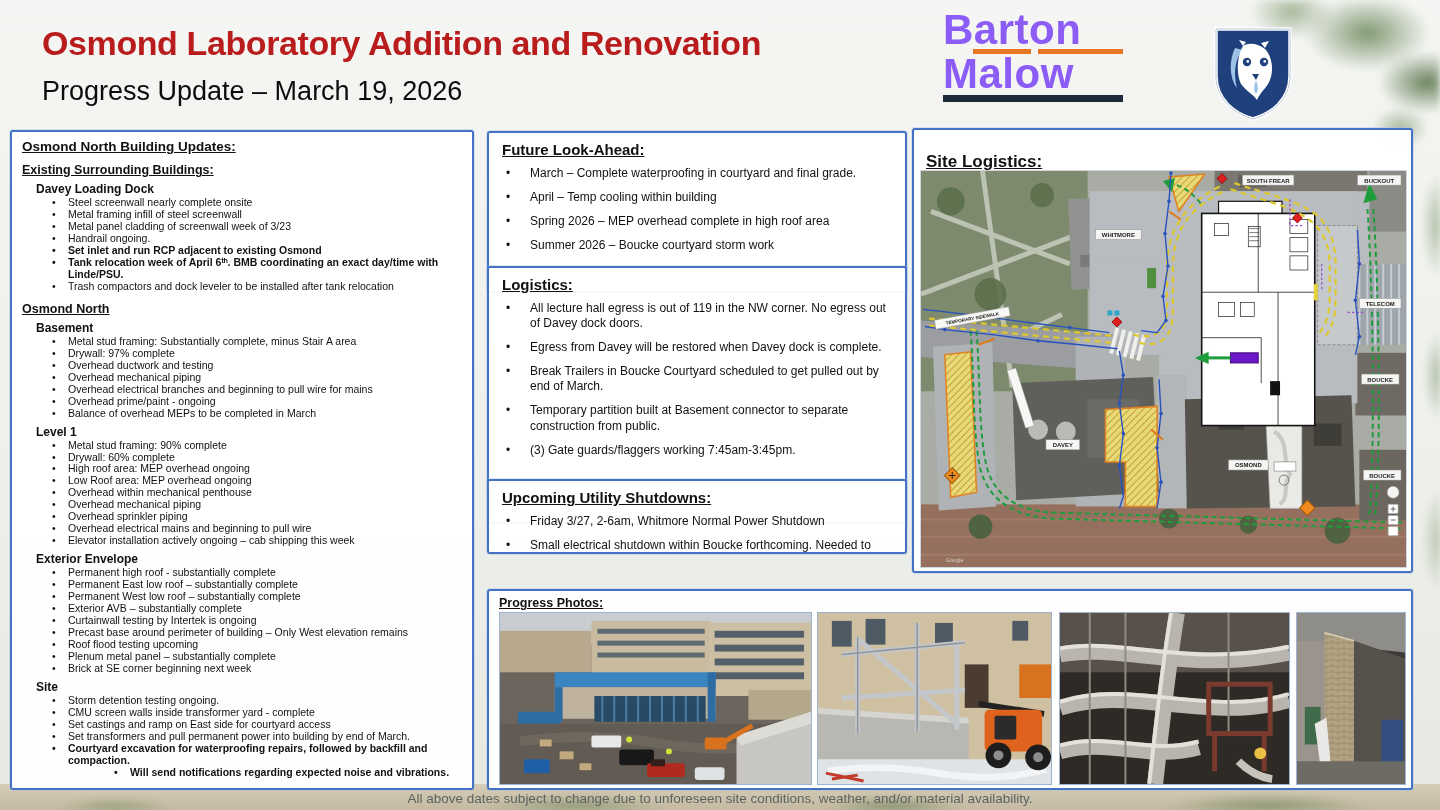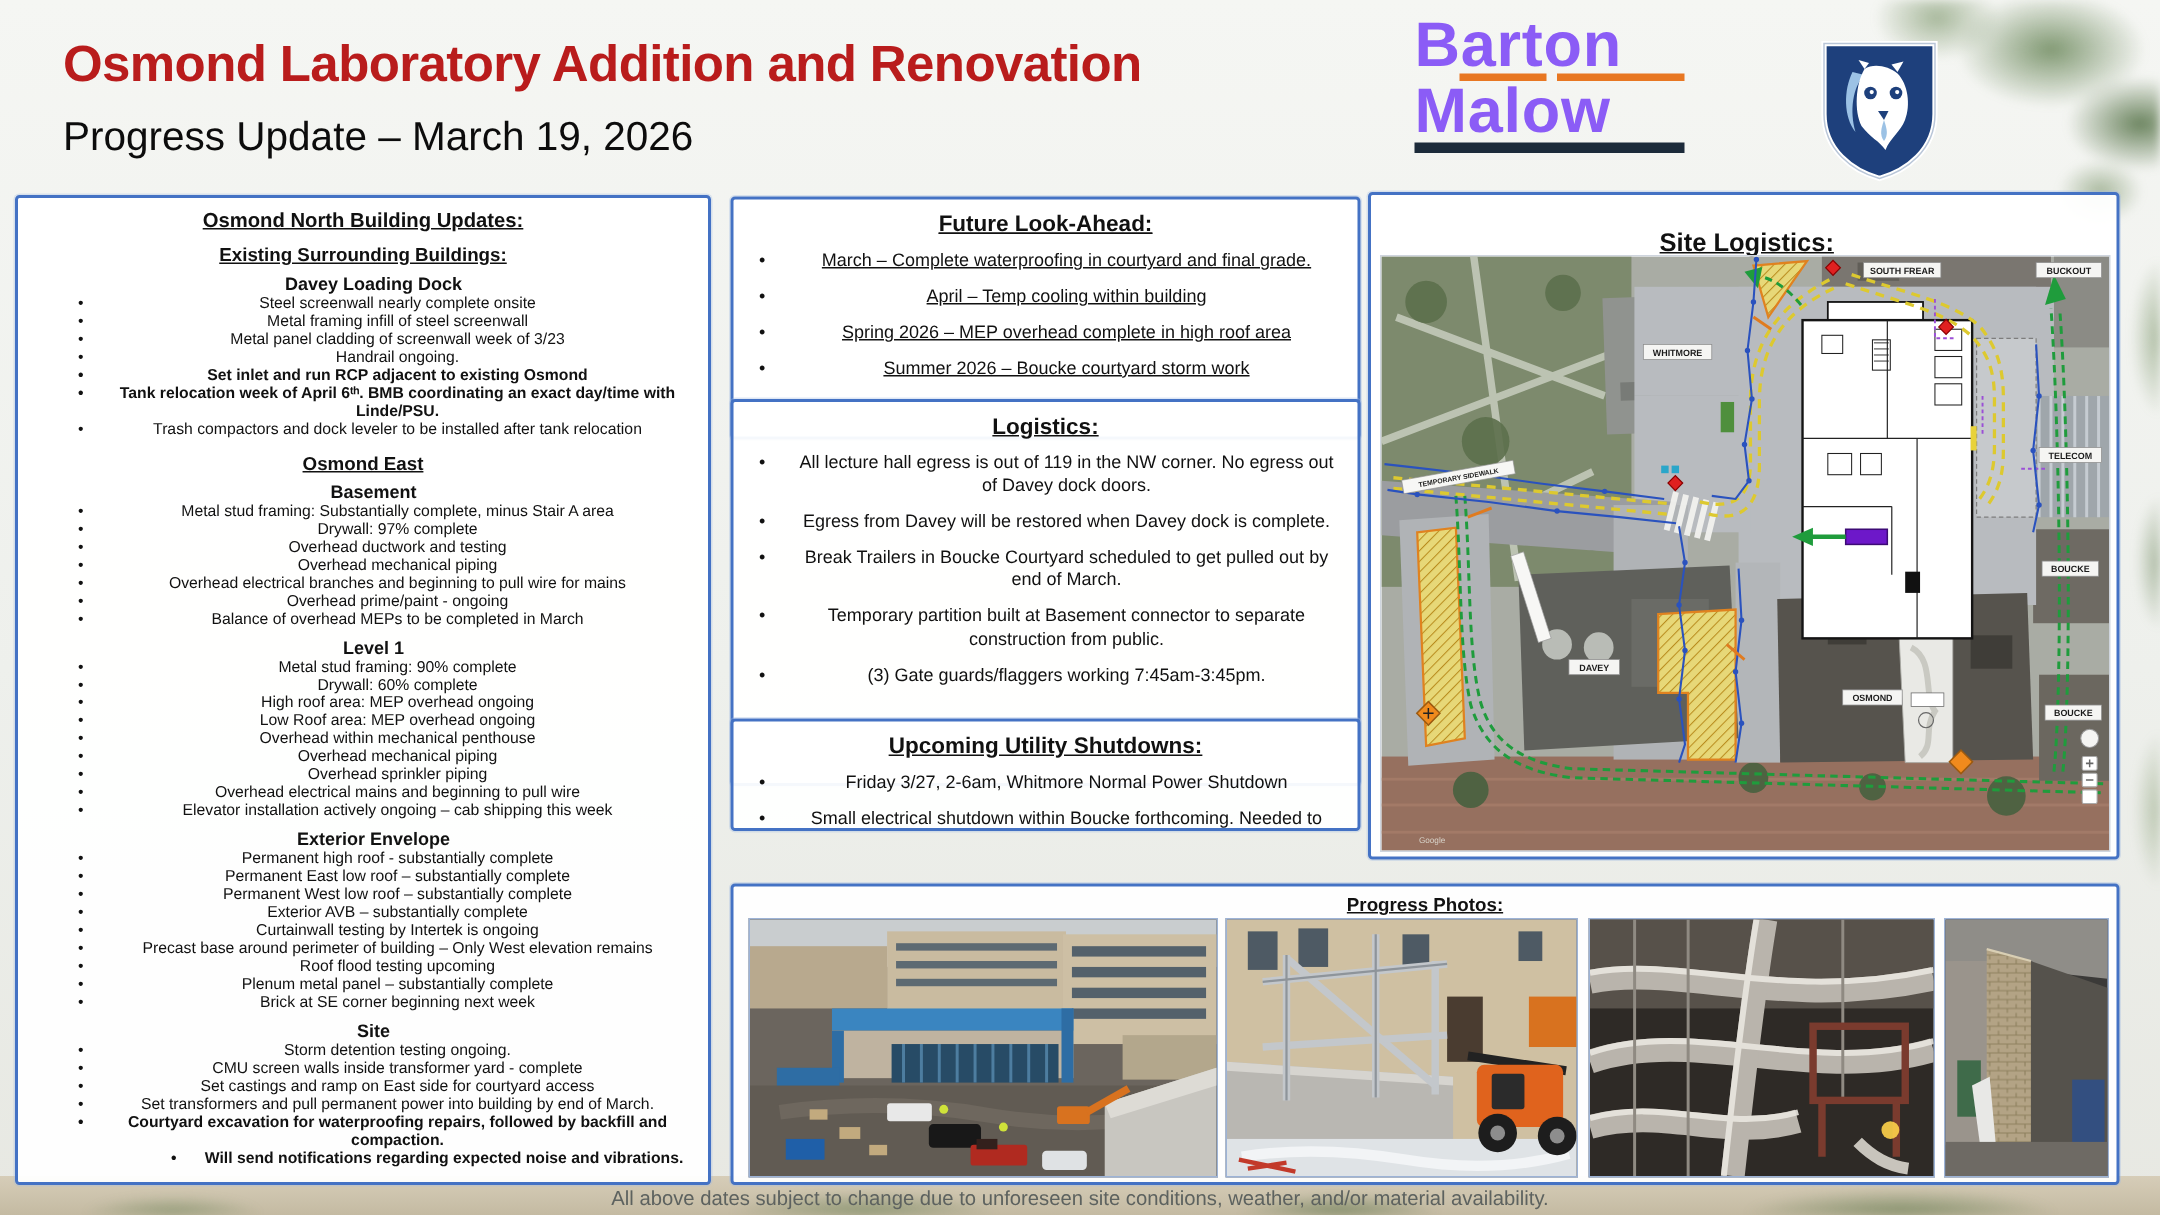--- a/index.html
+++ b/index.html
@@ -36,42 +36,42 @@
   
   .bm{position:absolute;left:943px;top:12px;width:180px;color:#8b5cf6;}
   .bm .w{font-weight:800;font-size:42px;line-height:.86;letter-spacing:.5px;}
   .bm .bars{height:6px;margin:1px 0 1px 0;display:flex;gap:7px;}
   .bm .bars .o1{width:58px;height:5px;background:#e87722;margin-left:30px;}
   .bm .bars .o2{flex:1;height:5px;background:#e87722;}
   .bm .base{height:7px;background:#1c2b3a;margin-top:3px;}
 
   .shield{position:absolute;left:1213px;top:26px;width:80px;height:96px;}
 
-  .panel{position:absolute;background:rgba(255,255,255,.95);border:2.5px solid #4472c4;border-radius:3px;box-sizing:border-box;box-shadow:0 0 0 1px rgba(160,185,225,.35);text-align:center;}
+  .panel{position:absolute;background:rgba(255,255,255,.95);border:2.5px solid #4472c4;border-radius:3px;box-sizing:border-box;box-shadow:0 0 0 1px rgba(160,185,225,.35);}
   .u{text-decoration:underline;font-weight:bold;}
 
   
   .lp{left:10px;top:130px;width:464px;height:660px;padding:7px 10px;overflow:hidden;}
   .lp-title{font-size:13.5px;}
   .lp-h2{font-size:12.5px;margin-top:9px;}
   .lp-h3{font-size:12px;font-weight:bold;margin:5px 0 1px 14px;}
   ul.tight{list-style:none;margin:1px 0 0 0;padding:0 0 0 28px;font-size:10.5px;line-height:1.14;}
   ul.tight li{position:relative;padding-left:18px;}
   ul.tight li::before{content:"•";position:absolute;left:2px;}
   li.b{font-weight:bold;}
   ul.tight li.lv2{margin-left:62px;}
 
   
   .mp{left:487px;width:420px;padding:8px 13px;overflow:hidden;}
   .mp-title{font-size:15px;margin-bottom:8px;}
   ul.spaced{list-style:none;margin:0;padding:0;font-size:12px;line-height:1.28;}
   ul.spaced li{position:relative;padding-left:28px;margin-bottom:8.5px;}
   ul.spaced li::before{content:"•";position:absolute;left:4px;}
 
-  .fla{top:131px;height:162px;text-decoration:underline;}
+  .fla{top:131px;height:162px;}
   .log{top:266px;height:258px;}
   .uus{top:479px;height:75px;}
 
   
   .pp{left:487px;top:589px;width:926px;height:201px;padding:5px 10px;}
   .pp-title{font-size:12.5px;}
   .photo{position:absolute;top:21px;height:173px;border:1px solid #9db3d6;box-sizing:border-box;background:#777;}
   .photo svg{display:block;width:100%;height:100%;}
 
   
@@ -126,21 +126,21 @@
   <div class="lp-h3">Davey Loading Dock</div>
   <ul class="tight">
       <li>Steel screenwall nearly complete onsite</li>
       <li>Metal framing infill of steel screenwall</li>
       <li>Metal panel cladding of screenwall week of 3/23</li>
       <li>Handrail ongoing.</li>
       <li class="b">Set inlet and run RCP adjacent to existing Osmond</li>
       <li class="b">Tank relocation week of April 6ᵗʰ. BMB coordinating an exact day/time with Linde/PSU.</li>
       <li>Trash compactors and dock leveler to be installed after tank relocation</li>
     </ul>
-  <div class="lp-h2 u">Osmond East</div>
+  <div class="lp-h2 u">Osmond North</div>
   <div class="lp-h3">Basement</div>
   <ul class="tight">
       <li>Metal stud framing: Substantially complete, minus Stair A area</li>
       <li>Drywall: 97% complete</li>
       <li>Overhead ductwork and testing</li>
       <li>Overhead mechanical piping</li>
       <li>Overhead electrical branches and beginning to pull wire for mains</li>
       <li>Overhead prime/paint - ongoing</li>
       <li>Balance of overhead MEPs to be completed in March</li>
     </ul>

